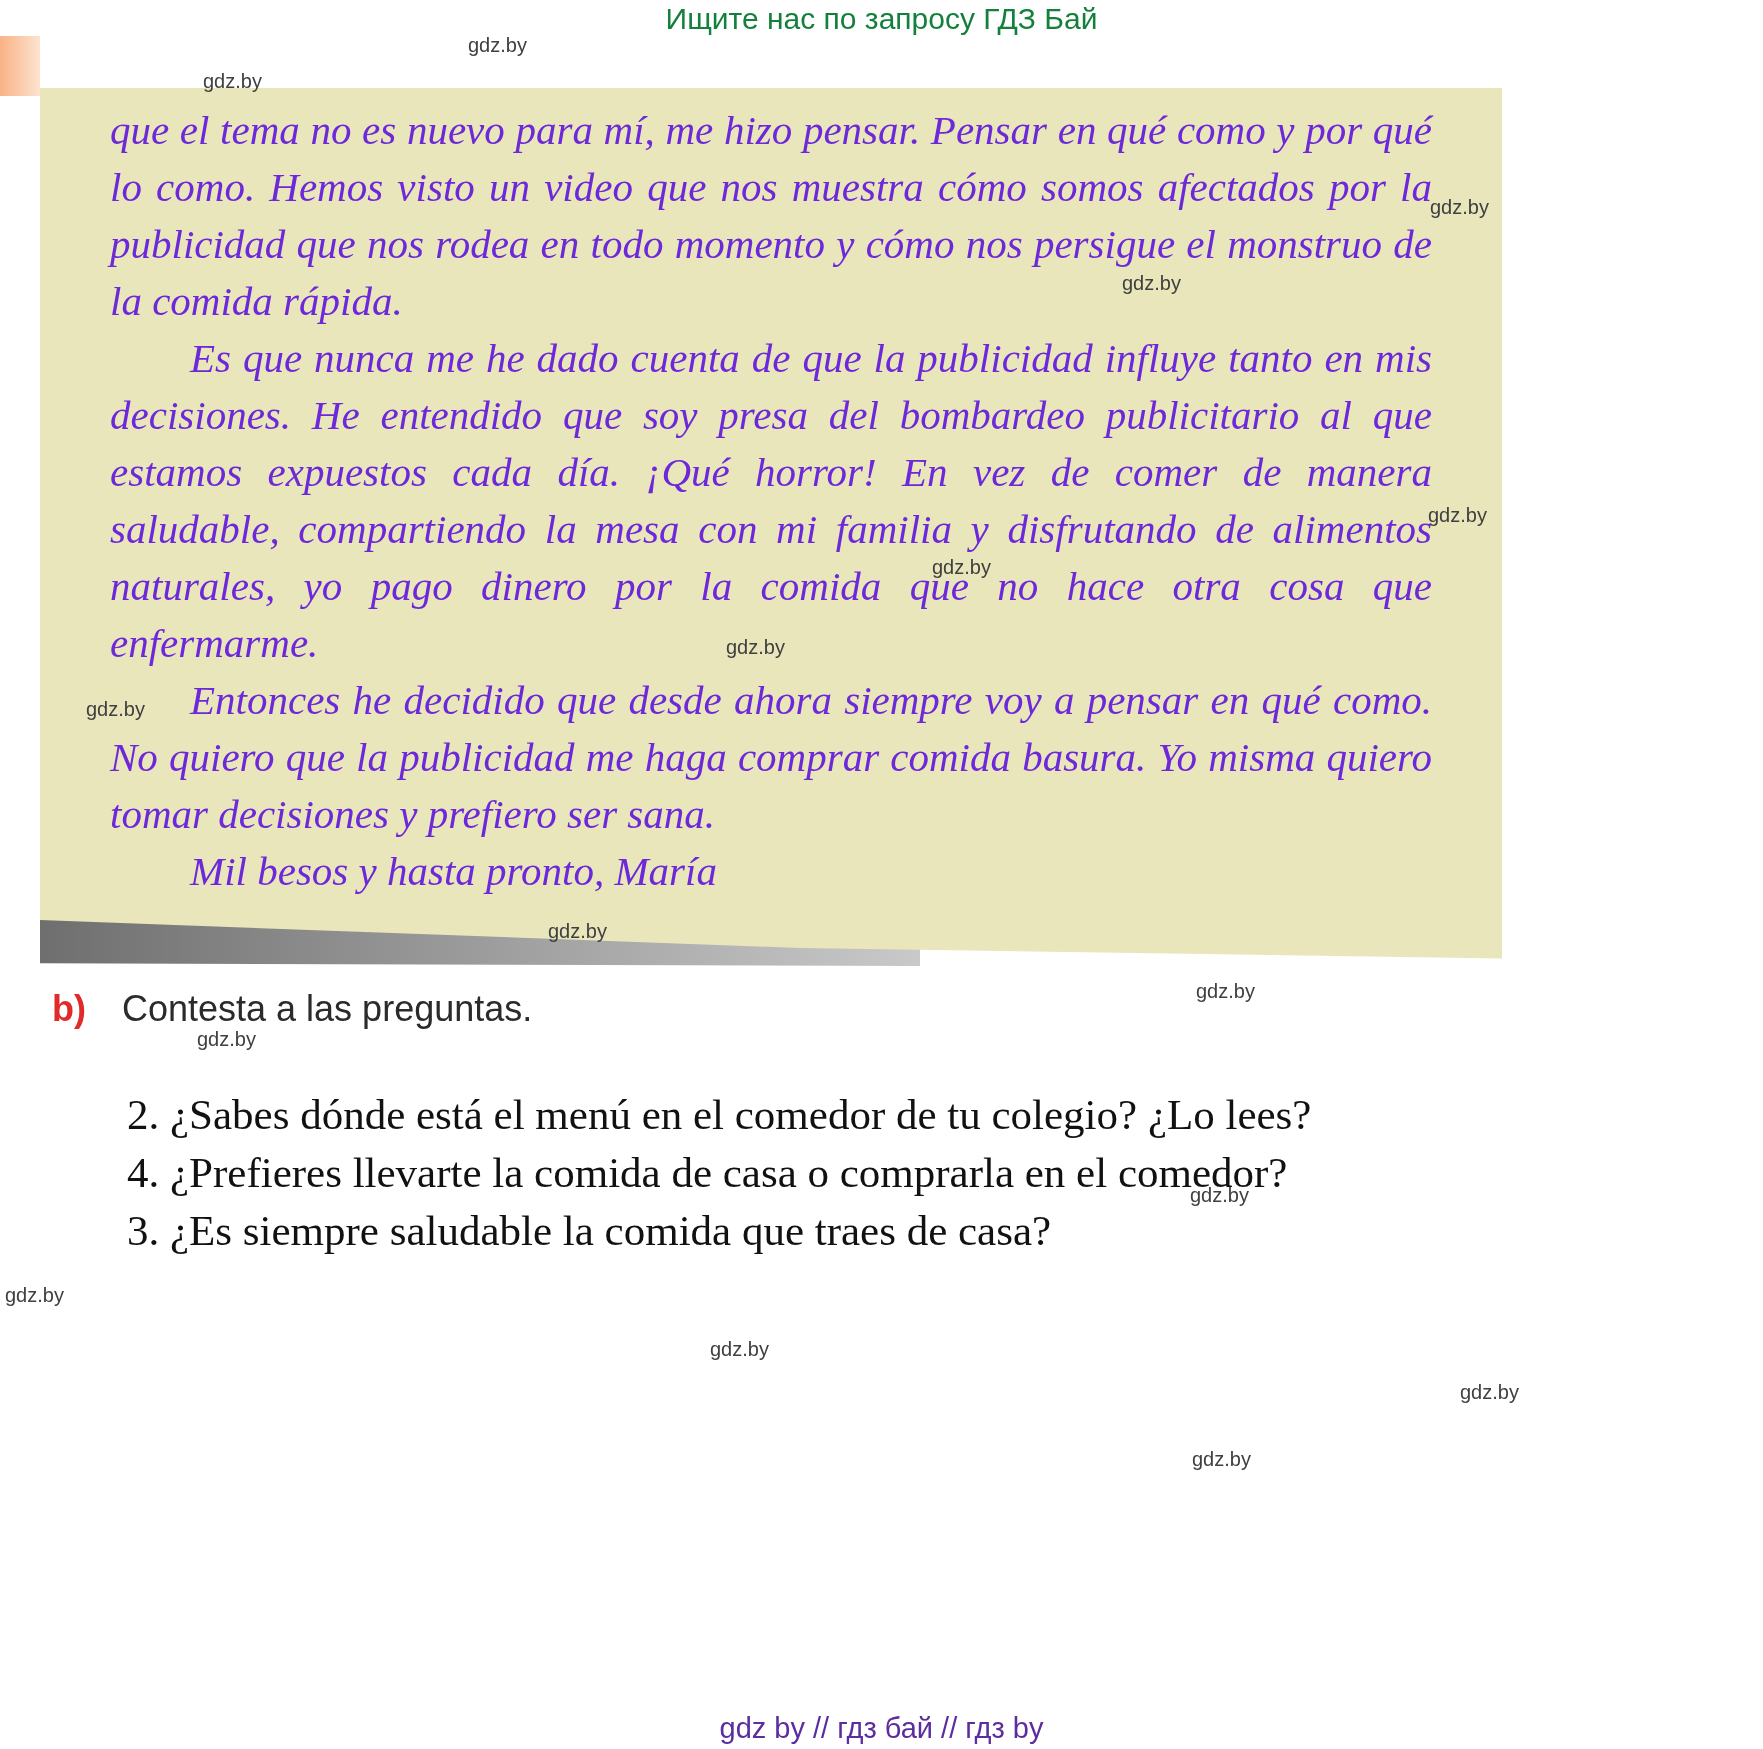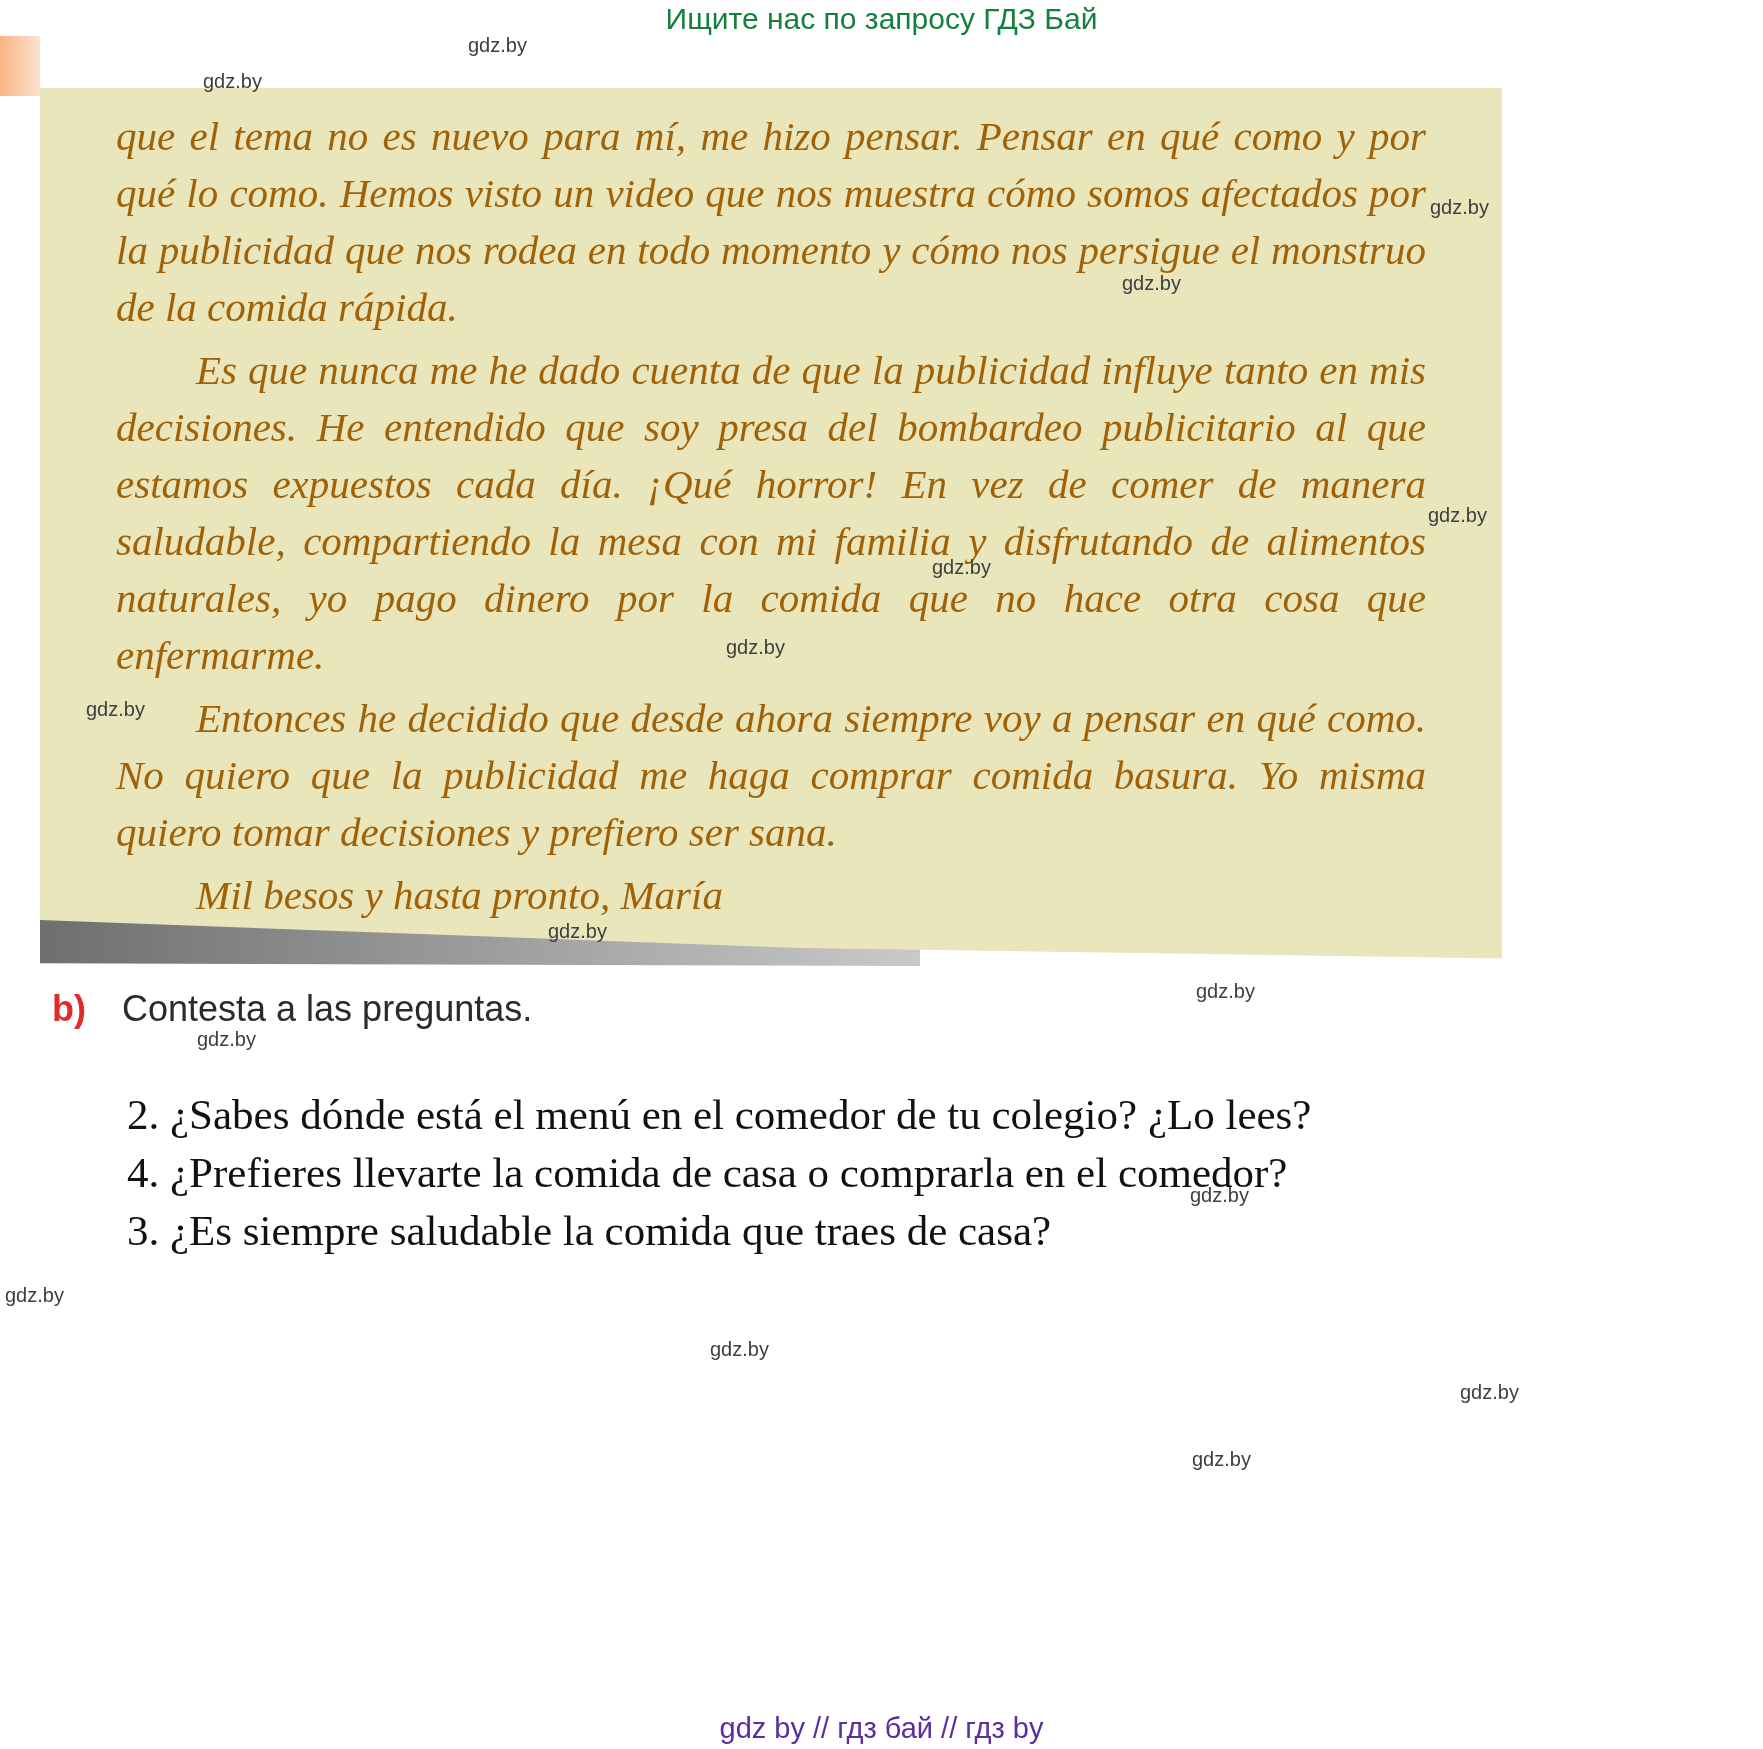--- a/index.html
+++ b/index.html
@@ -43,26 +43,26 @@
   .note {
     position: absolute;
     left: 40px; top: 88px;
     width: 1462px; height: 874px;
     background: #e9e6bc;
     clip-path: polygon(0 0, 100% 0, 100% 99.6%, 52% 98.4%, 0 95.2%);
     box-sizing: border-box;
     padding: 14px 70px 0 70px;
   }
   .note .lp {
-    margin: 6px;
+    margin: 0;
     font-family: "Liberation Serif", "DejaVu Serif", serif;
     font-style: italic;
     font-size: 41px;
     line-height: 57px;
-    color: #a16207;
+    color: #6d28d9;
     text-align: justify;
   }
   .note .lp.indent { text-indent: 80px; }
   .note .lp.sign { text-align: left; text-indent: 80px; }
 
   
   .exercise-row {
     position: absolute;
     left: 52px; top: 988px;
     width: 1400px;

